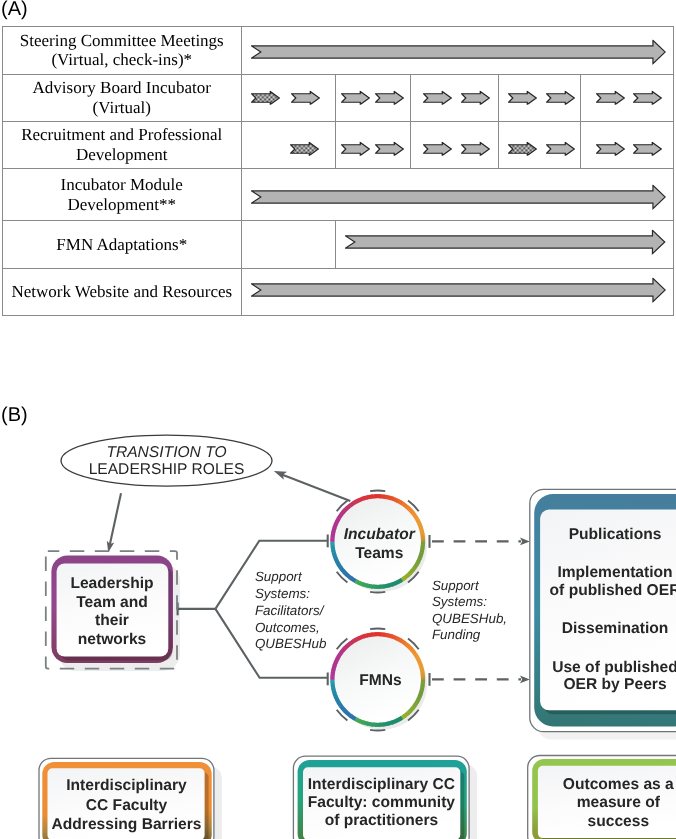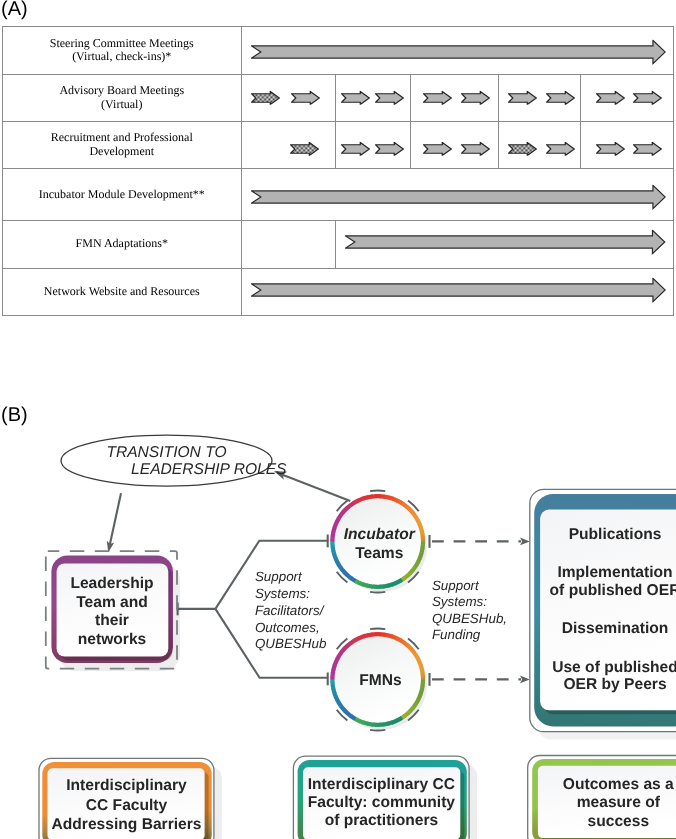--- a/index.html
+++ b/index.html
@@ -7,21 +7,21 @@
   body{width:676px;height:839px;position:relative;overflow:hidden;
        font-family:"Liberation Serif",serif;}
   .panel-label{position:absolute;transform:translateZ(0);font-family:"Liberation Sans",sans-serif;
        font-size:20px;color:#000;}
   #labelA{left:1px;top:-2px;}
   #labelB{left:1px;top:404px;}
   
   #gantt{position:absolute;left:2px;top:26px;width:671px;}
   table{border-collapse:collapse;width:671px;table-layout:fixed;}
   td{border:1px solid #8a8a8a;transform:translateZ(0);font-family:"Liberation Serif",serif;
-     font-size:12px;text-align:center;vertical-align:middle;color:#000;
+     font-size:17px;text-align:center;vertical-align:middle;color:#000;
      padding:0;line-height:1.14;}
   .hdr td{font-size:15.4px;height:47px;}
   .arrowcell{padding:0;position:relative;}
   .arrowpair{position:absolute;left:0;top:50%;transform:translateY(-50%);
      right:0;height:14.5px;}
   .sarrpos{position:absolute;top:0;line-height:0;}
   .spanwrap{position:absolute;left:9px;top:50%;transform:translateY(-50%);}
   td.act{padding:1px 3px;}
   
   #diagram{position:absolute;left:0;top:16px;width:676px;height:839px;
@@ -64,21 +64,21 @@
           <td class="arrowcell" colspan="5">
             <div class="spanwrap" style="margin-top:1.7px">
               <svg width="415" height="24.6" viewBox="0 0 830 49.2" style="display:block">
                 <path d="M1.2 12.4 L804 12.4 L804 1.2 L828.6 24.6 L804 48 L804 36.8 L1.2 36.8 L19.6 24.6 Z" fill="#b3b3b3" stroke="#2b2b2b" stroke-width="2.4" stroke-linejoin="miter"></path>
               </svg>
             </div>
           </td>
         </tr>
         <tr style="height:47px">
           <td class="act">
-            <div>Advisory Board Meetings</div>
+            <div>Advisory Board Incubator</div>
             <div>(Virtual)</div>
           </td>
           <td class="arrowcell">
             <div class="arrowpair" style="margin-top:0px">
               <span class="sarrpos" style="left:9.199999999999989px"><svg class="sarr" width="29" height="14.5" viewBox="0 0 58 29">
                   <path d="M1.3 6.0 L38.5 6.0 L38.5 1.4 L56.7 14.5 L38.5 27.6 L38.5 23.0 L1.3 23.0 L9.6 14.5 Z" fill="url(#hatchpat)" stroke="#262626" stroke-width="2.4" stroke-linejoin="miter"></path>
                 </svg></span>
               <span class="sarrpos" style="left:49.19999999999999px"><svg class="sarr" width="29" height="14.5" viewBox="0 0 58 29">
                   <path d="M1.3 6.0 L38.5 6.0 L38.5 1.4 L56.7 14.5 L38.5 27.6 L38.5 23.0 L1.3 23.0 L9.6 14.5 Z" fill="#b5b5b5" stroke="#262626" stroke-width="2.4" stroke-linejoin="miter"></path>
                 </svg></span>
@@ -696,21 +696,21 @@
         <path d="M335.56 618.94 A45.3 45.3 0 0 1 337.67 618.60" fill="none" stroke="rgb(222,48,52)" stroke-width="4.2"></path>
         <path d="M337.12 618.68 A45.3 45.3 0 0 1 339.24 618.42" fill="none" stroke="rgb(223,48,50)" stroke-width="4.2"></path>
         <path d="M338.69 618.48 A45.3 45.3 0 0 1 340.82 618.29" fill="none" stroke="rgb(224,48,48)" stroke-width="4.2"></path>
         <path d="M340.26 618.33 A45.3 45.3 0 0 1 342.40 618.22" fill="none" stroke="rgb(225,47,46)" stroke-width="4.2"></path>
         <path d="M341.84 618.24 A45.3 45.3 0 0 1 343.98 618.20" fill="none" stroke="rgb(226,47,44)" stroke-width="4.2"></path>
         <circle cx="343.7" cy="663.5" r="42.699999999999996" fill="url(#gCircleFace)"></circle>
       </g>
     </svg>
     <div>
       <div class="dline" style="left:12.5px;width:240px;top:426.9px;font-style:italic;font-weight:normal;">TRANSITION TO</div>
-      <div class="dline" style="left:12.5px;width:240px;top:444.1px;font-style:italic;font-weight:normal;text-align:right;">LEADERSHIP ROLES</div>
+      <div class="dline" style="left:12.5px;width:240px;top:444.1px;font-weight:normal;">LEADERSHIP ROLES</div>
     </div>
     <div>
       <div class="dline" style="left:-42px;width:240px;top:558.2px;">Leadership</div>
       <div class="dline" style="left:-42px;width:240px;top:576.8px;">Team and</div>
       <div class="dline" style="left:-42px;width:240px;top:595.3px;">their</div>
       <div class="dline" style="left:-42px;width:240px;top:613.6px;">networks</div>
     </div>
     <div>
       <div class="dline" style="left:225.3px;width:240px;top:509.4px;font-style:italic;">Incubator</div>
       <div class="dline" style="left:225.3px;width:240px;top:527.9px;">Teams</div>

